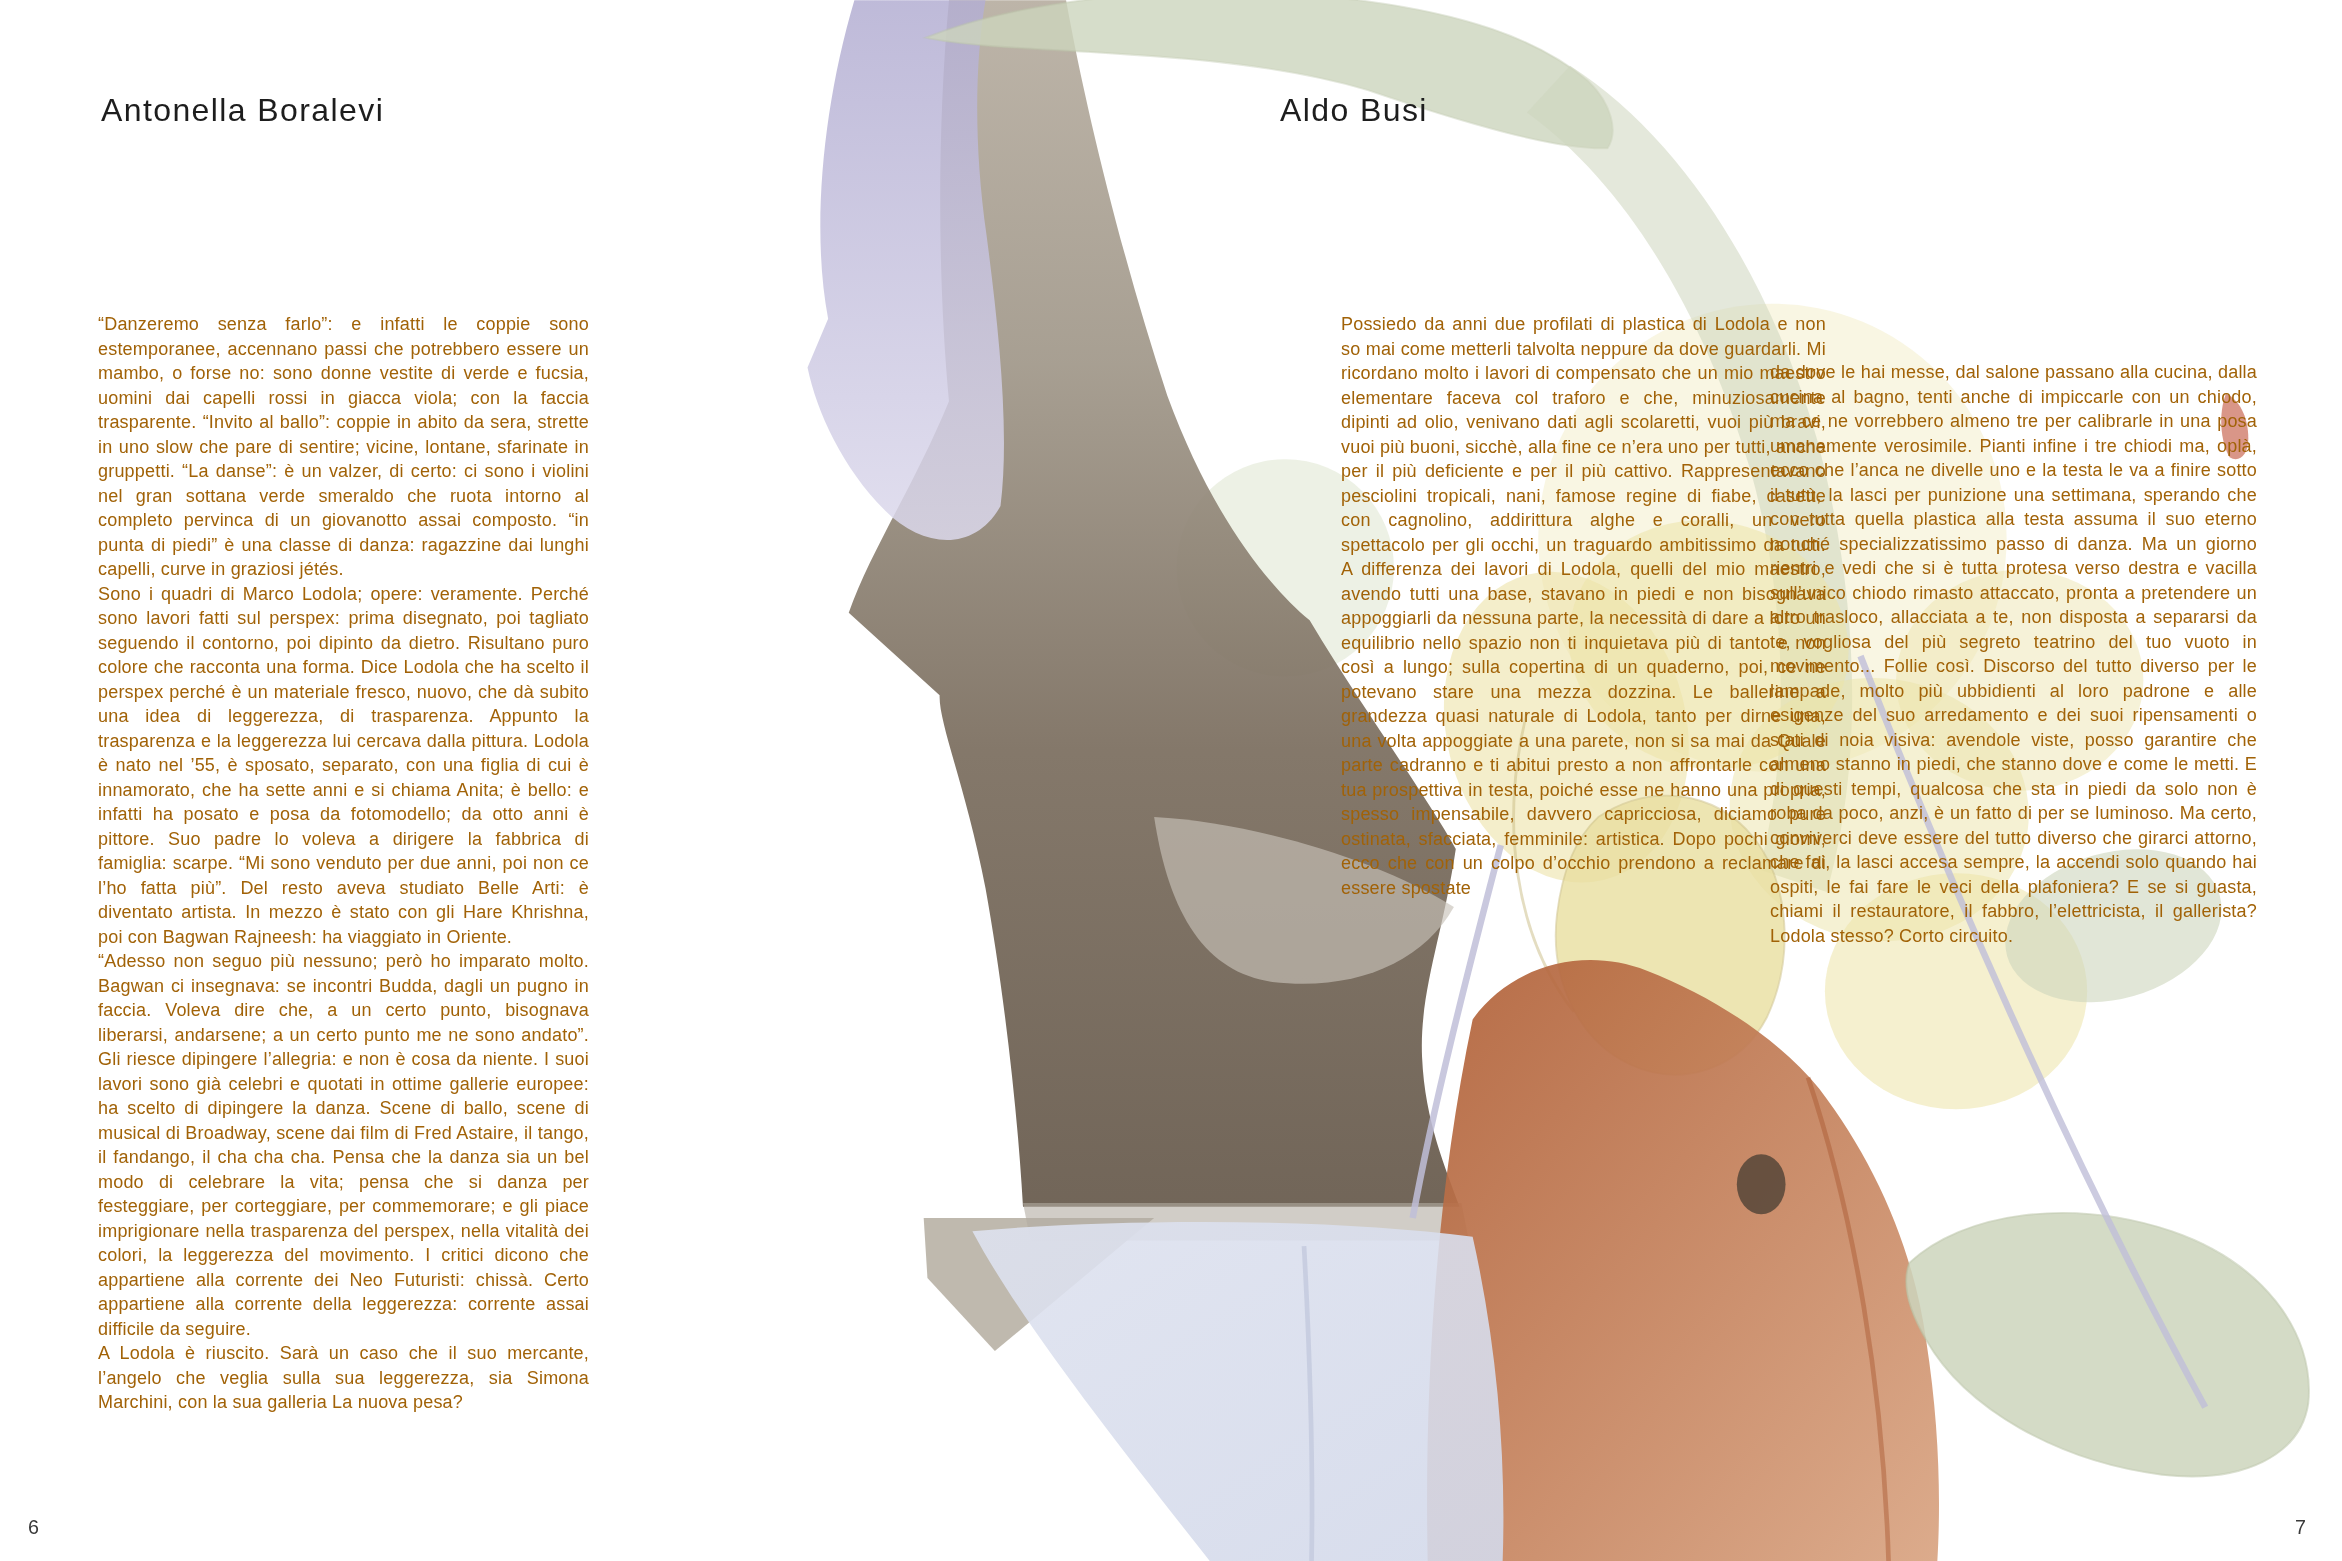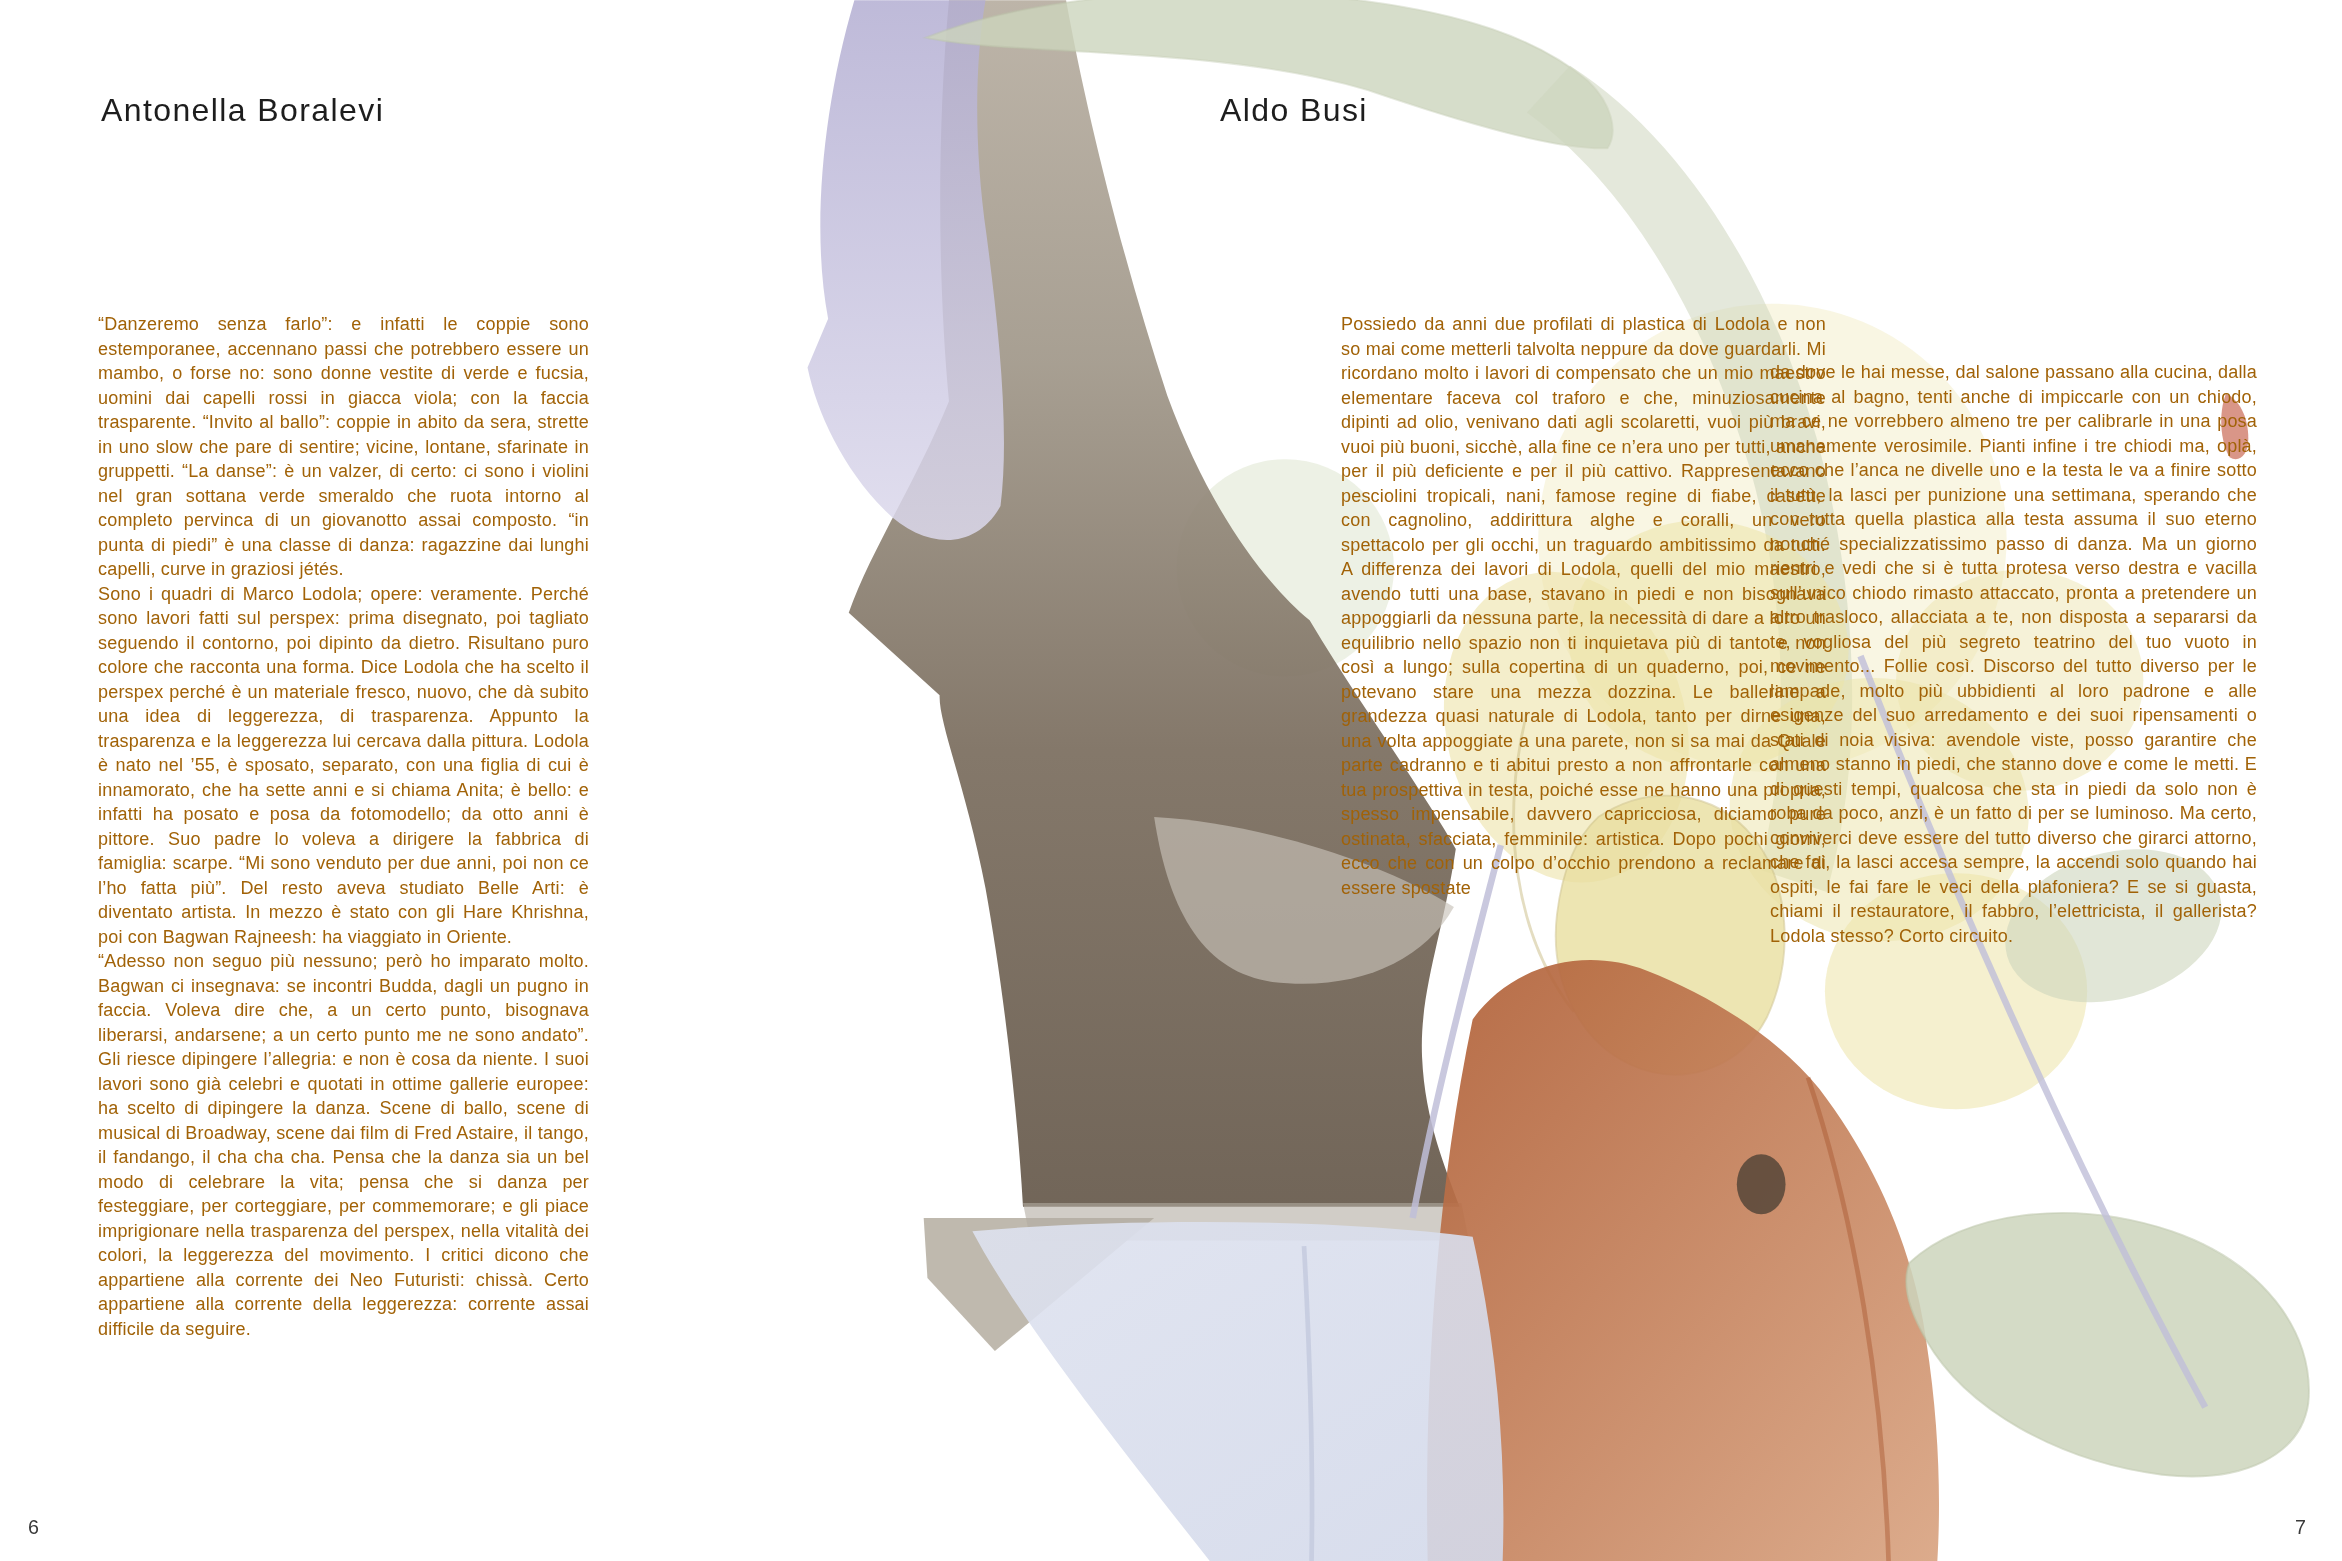--- a/index.html
+++ b/index.html
@@ -13,21 +13,21 @@
   }
   .art{position:absolute;left:0;top:0;z-index:0;}
   .text-layer{position:absolute;z-index:2;}
   .heading{
     position:absolute;top:92px;
     font-size:32px;letter-spacing:1.4px;
     color:#1d1d1d;font-weight:400;
     white-space:nowrap;
   }
   #heading-left{left:101px;}
-  #heading-right{left:1220px;}
+  #heading-right{left:1280px;}
   .col{
     position:absolute;top:312px;
     font-size:18px;line-height:24.5px;
     color:#a16207;
     text-align:justify;
     letter-spacing:0.2px;
   }
   #col-left{left:98px;width:491px;}
   #col-r1{left:1341px;width:485px;}
   #col-r2{left:1770px;width:487px;margin-top:48px;}
@@ -120,20 +120,21 @@
     <path d="M2376,420 C2390,426 2400,444 2400,468 C2400,486 2390,494 2380,488
              C2370,470 2368,442 2376,420 Z" fill="var(--red-accent)" opacity="0.7"></path>
   </svg>
 
   <div class="heading text-layer" id="heading-left">Antonella Boralevi</div>
 
   <div class="col text-layer" id="col-left">
       <div class="para">“Danzeremo senza farlo”: e infatti le coppie sono estemporanee, accennano passi che potrebbero essere un mambo, o forse no: sono donne vestite di verde e fucsia, uomini dai capelli rossi in giacca viola; con la faccia trasparente. “Invito al ballo”: coppie in abito da sera, strette in uno slow che pare di sentire; vicine, lontane, sfarinate in gruppetti. “La danse”: è un valzer, di certo: ci sono i violini nel gran sottana verde smeraldo che ruota intorno al completo pervinca di un giovanotto assai composto. “in punta di piedi” è una classe di danza: ragazzine dai lunghi capelli, curve in graziosi jétés.</div>
       <div class="para">Sono i quadri di Marco Lodola; opere: veramente. Perché sono lavori fatti sul perspex: prima disegnato, poi tagliato seguendo il contorno, poi dipinto da dietro. Risultano puro colore che racconta una forma. Dice Lodola che ha scelto il perspex perché è un materiale fresco, nuovo, che dà subito una idea di leggerezza, di trasparenza. Appunto la trasparenza e la leggerezza lui cercava dalla pittura. Lodola è nato nel ’55, è sposato, separato, con una figlia di cui è innamorato, che ha sette anni e si chiama Anita; è bello: e infatti ha posato e posa da fotomodello; da otto anni è pittore. Suo padre lo voleva a dirigere la fabbrica di famiglia: scarpe. “Mi sono venduto per due anni, poi non ce l’ho fatta più”. Del resto aveva studiato Belle Arti: è diventato artista. In mezzo è stato con gli Hare Khrishna, poi con Bagwan Rajneesh: ha viaggiato in Oriente.</div>
       <div class="para">“Adesso non seguo più nessuno; però ho imparato molto. Bagwan ci insegnava: se incontri Budda, dagli un pugno in faccia. Voleva dire che, a un certo punto, bisognava liberarsi, andarsene; a un certo punto me ne sono andato”. Gli riesce dipingere l’allegria: e non è cosa da niente. I suoi lavori sono già celebri e quotati in ottime gallerie europee: ha scelto di dipingere la danza. Scene di ballo, scene di musical di Broadway, scene dai film di Fred Astaire, il tango, il fandango, il cha cha cha. Pensa che la danza sia un bel modo di celebrare la vita; pensa che si danza per festeggiare, per corteggiare, per commemorare; e gli piace imprigionare nella trasparenza del perspex, nella vitalità dei colori, la leggerezza del movimento. I critici dicono che appartiene alla corrente dei Neo Futuristi: chissà. Certo appartiene alla corrente della leggerezza: corrente assai difficile da seguire.</div>
+      <div class="para">A Lodola è riuscito. Sarà un caso che il suo mercante, l’angelo che veglia sulla sua leggerezza, sia Simona Marchini, con la sua galleria La nuova pesa?</div>
     </div>
 
   <div class="pagenum" id="pagenum-left">6</div>
 
   <div class="heading text-layer" id="heading-right">Aldo Busi</div>
 
   <div class="col text-layer" id="col-r1">Possiedo da anni due profilati di plastica di Lodola e non so mai come metterli talvolta neppure da dove guardarli. Mi ricordano molto i lavori di compensato che un mio maestro elementare faceva col traforo e che, minuziosamente dipinti ad olio, venivano dati agli scolaretti, vuoi più bravi, vuoi più buoni, sicchè, alla fine ce n’era uno per tutti, anche per il più deficiente e per il più cattivo. Rappresentavano pesciolini tropicali, nani, famose regine di fiabe, casette con cagnolino, addirittura alghe e coralli, un vero spettacolo per gli occhi, un traguardo ambitissimo da tutti. A differenza dei lavori di Lodola, quelli del mio maestro, avendo tutti una base, stavano in piedi e non bisognava appoggiarli da nessuna parte, la necessità di dare a loro un equilibrio nello spazio non ti inquietava più di tanto e non così a lungo; sulla copertina di un quaderno, poi, ce ne potevano stare una mezza dozzina. Le ballerine a grandezza quasi naturale di Lodola, tanto per dirne una, una volta appoggiate a una parete, non si sa mai da Quale parte cadranno e ti abitui presto a non affrontarle con una tua prospettiva in testa, poiché esse ne hanno una propria, spesso impensabile, davvero capricciosa, diciamo pure ostinata, sfacciata, femminile: artistica. Dopo pochi giorni, ecco che con un colpo d’occhio prendono a reclamare di essere spostate</div>
 
   <div class="col text-layer" id="col-r2">da dove le hai messe, dal salone passano alla cucina, dalla cucina al bagno, tenti anche di impiccarle con un chiodo, ma ce ne vorrebbero almeno tre per calibrarle in una posa umanamente verosimile. Pianti infine i tre chiodi ma, oplà, ecco che l’anca ne divelle uno e la testa le va a finire sotto il tutù, la lasci per punizione una settimana, sperando che con tutta quella plastica alla testa assuma il suo eterno nonché specializzatissimo passo di danza. Ma un giorno rientri e vedi che si è tutta protesa verso destra e vacilla sull’unico chiodo rimasto attaccato, pronta a pretendere un altro trasloco, allacciata a te, non disposta a separarsi da te, vogliosa del più segreto teatrino del tuo vuoto in movimento... Follie così. Discorso del tutto diverso per le lampade, molto più ubbidienti al loro padrone e alle esigenze del suo arredamento e dei suoi ripensamenti o stati di noia visiva: avendole viste, posso garantire che almeno stanno in piedi, che stanno dove e come le metti. E di questi tempi, qualcosa che sta in piedi da solo non è roba da poco, anzi, è un fatto di per se luminoso. Ma certo, conviverci deve essere del tutto diverso che girarci attorno, che fai, la lasci accesa sempre, la accendi solo quando hai ospiti, le fai fare le veci della plafoniera? E se si guasta, chiami il restauratore, il fabbro, l’elettricista, il gallerista? Lodola stesso? Corto circuito.</div>
 

